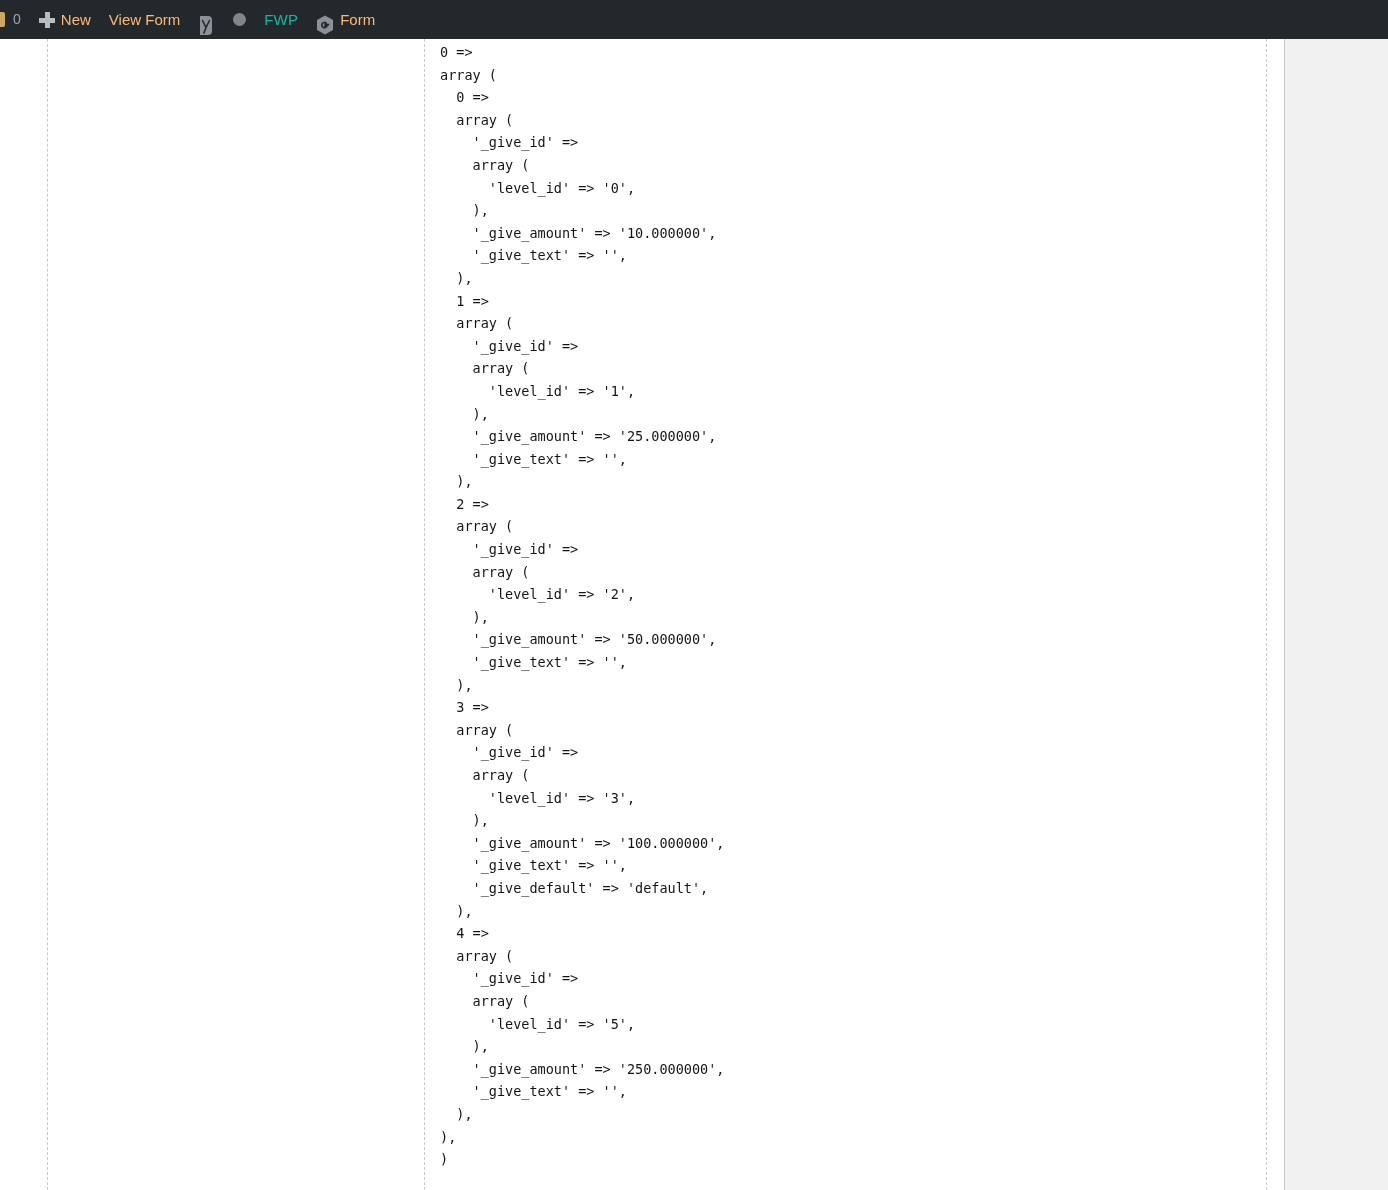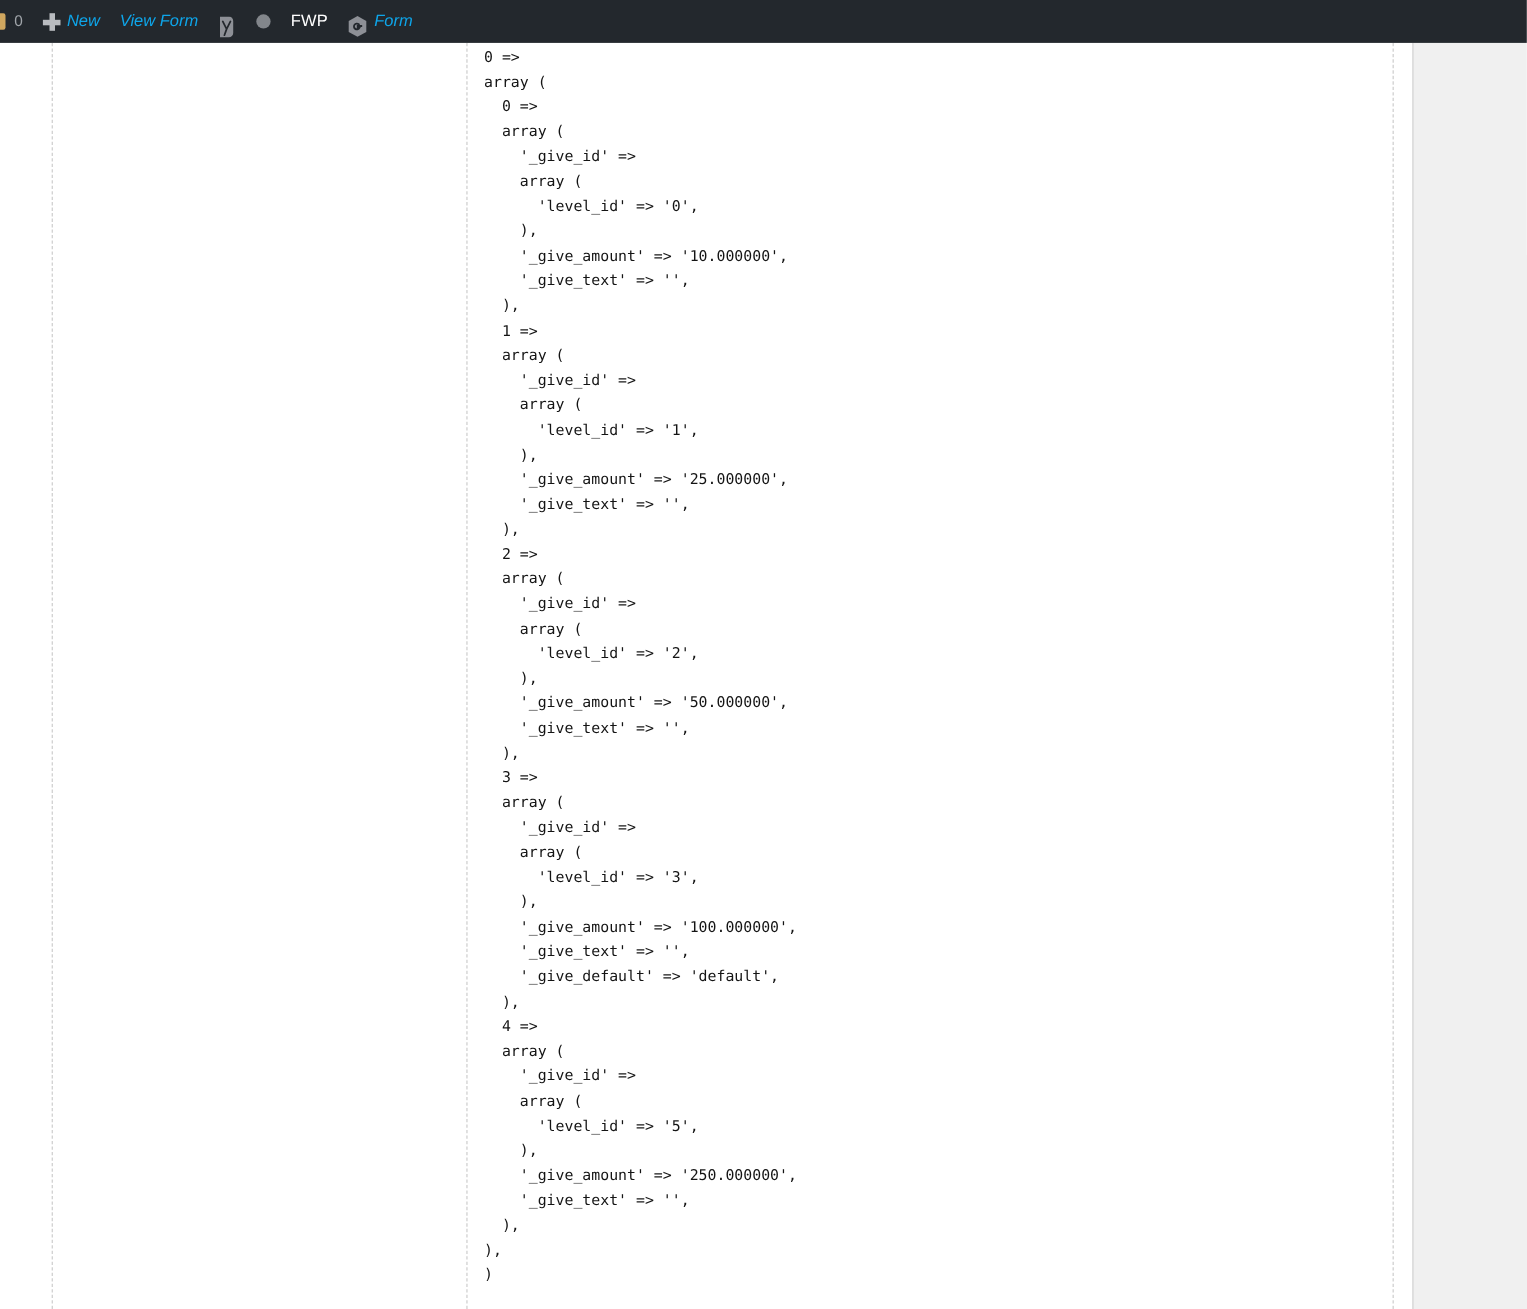--- a/index.html
+++ b/index.html
@@ -33,21 +33,21 @@
     display: flex;
     align-items: center;
     height: 39px;
     padding: 0 9px;
     gap: 6px;
     color: #e8e8e8;
     font-size: 15px;
     line-height: 39px;
   }
   .ab-item.first { padding-left: 0; }
-  .ab-label { color: #0ea5e9; font-style: italic; }
+  .ab-label { color: #fdba74; }
   .ab-count { color: #a0a5aa; font-size: 14px; padding-left: 2px; }
 
   
   .comment-sliver {
     width: 5px;
     height: 15px;
     background: #d0a75f;
     border-radius: 0 2px 2px 0;
     margin-left: 0;
     flex: 0 0 auto;
@@ -74,21 +74,21 @@
     width: 13px; height: 13px;
     border-radius: 50%;
     background: #82868b;
     flex: 0 0 auto;
   }
   .icon-give {
     width: 18px; height: 20px;
     flex: 0 0 auto;
   }
   .ab-fwp {
-    color: #ffffff;
+    color: #14b8a6;
     letter-spacing: 0.2px;
   }
 
   
   #page {
     position: absolute;
     top: 39px; left: 0;
     width: 1388px;
     height: 1151px;
     background: #ffffff;

